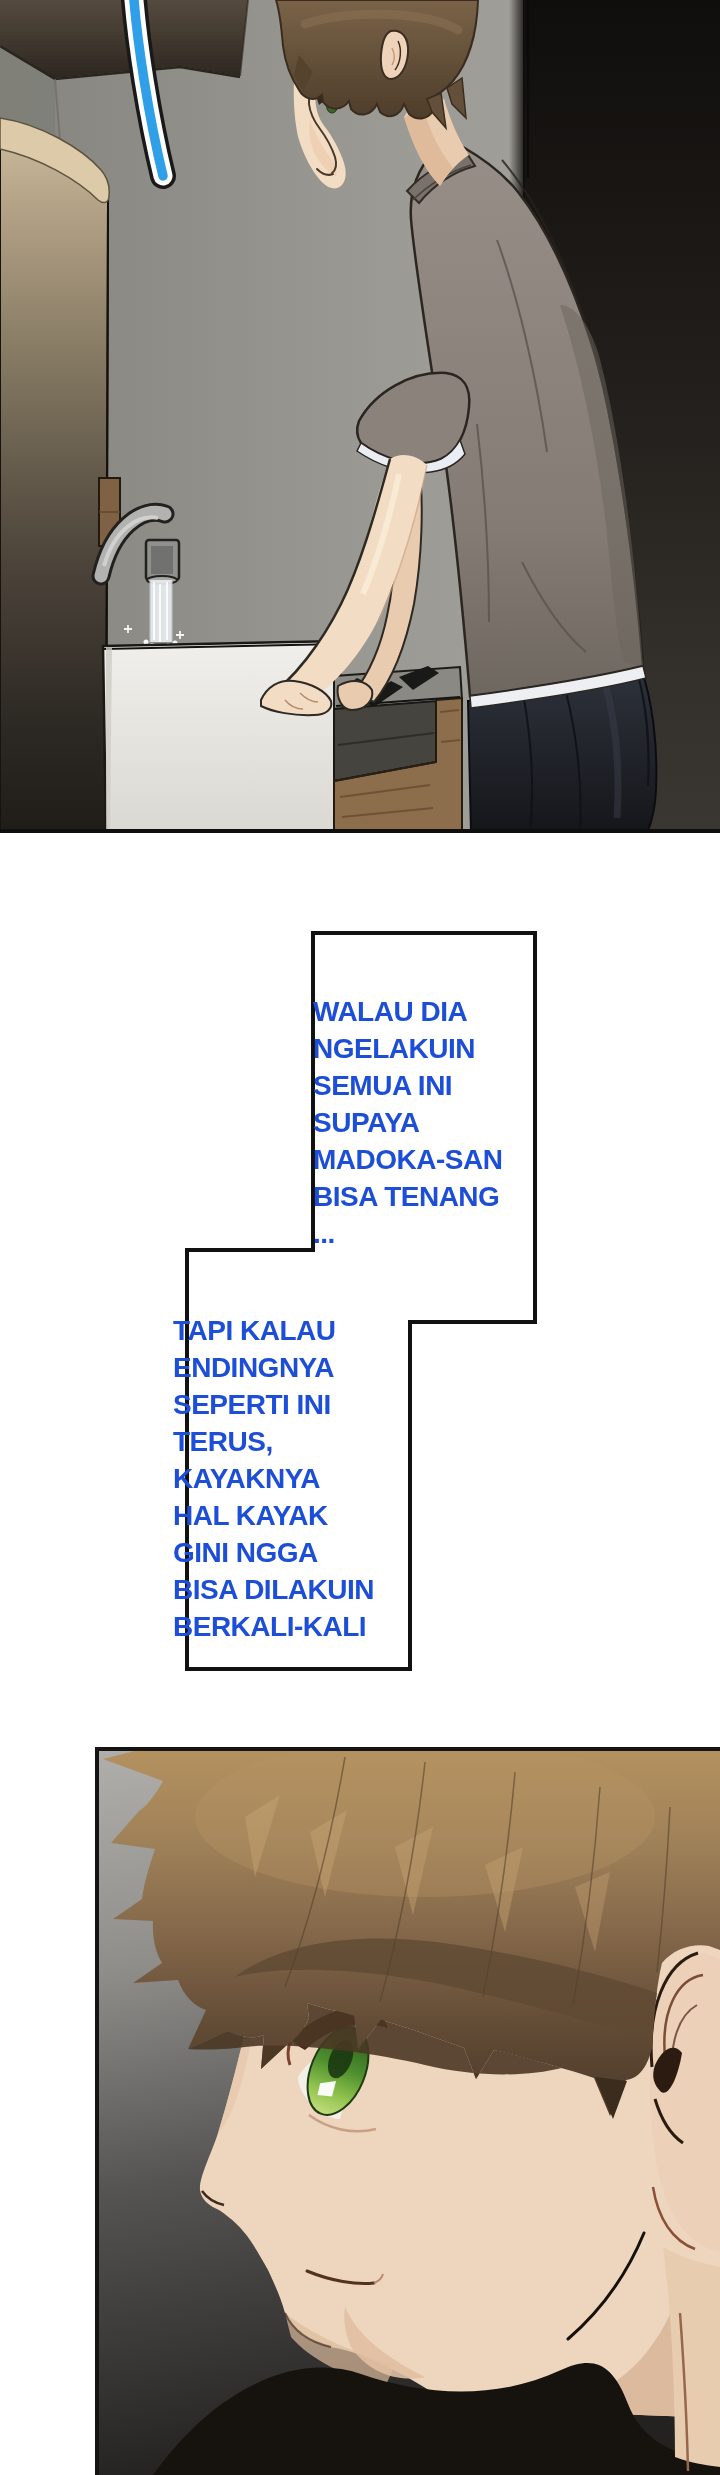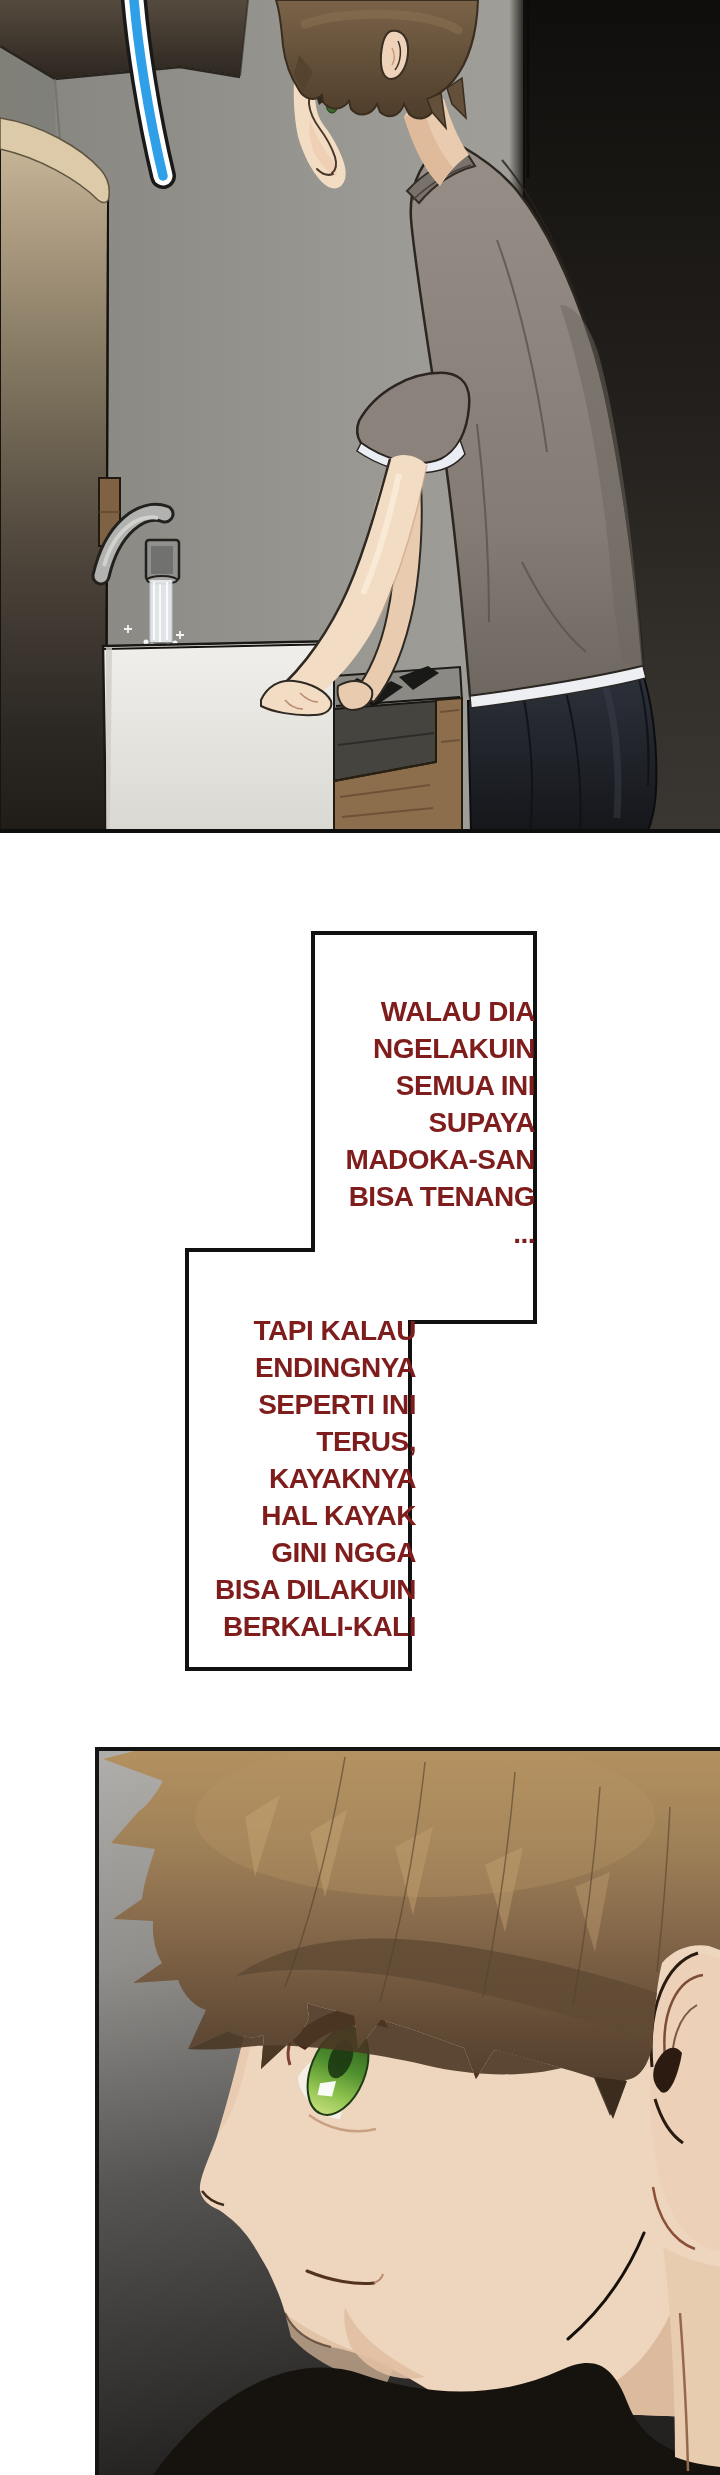--- a/index.html
+++ b/index.html
@@ -4,25 +4,25 @@
 <style>
   html,body{margin:0;padding:0;background:#ffffff;}
   .page{position:relative;width:720px;height:2475px;background:#ffffff;overflow:hidden;
         font-family:"Liberation Sans", sans-serif;}
   .panel{position:absolute;display:block;}
   #panel1{left:0;top:0;width:720px;height:833px;z-index:1;}
   #panel2{left:95px;top:1747px;width:625px;height:728px;z-index:1;}
   #bubble-layer{position:absolute;left:0;top:0;width:720px;height:2475px;z-index:2;pointer-events:none;}
   .bubble-text{
     position:absolute;z-index:3;box-sizing:border-box;
-    color:#7f1d1d;font-weight:700;font-size:28px;line-height:37px;
-    letter-spacing:-0.5px;text-align:right;white-space:pre-line;
+    color:#1d4ed8;font-weight:700;font-size:28px;line-height:37px;
+    letter-spacing:-0.5px;text-align:left;white-space:pre-line;
   }
   #bubble1-text{left:313px;top:933px;width:222px;height:389px;padding-top:60px;}
-  #bubble2-text{left:193px;top:1250px;width:223px;height:419px;padding-top:62px;}
+  #bubble2-text{left:173px;top:1250px;width:223px;height:419px;padding-top:62px;}
 </style>
 </head>
 <body>
 
 <div class="page">
 
   <svg id="panel1" class="panel" viewBox="0 0 720 833">
     <defs>
       <linearGradient id="wallG" x1="0" y1="0" x2="1" y2="0">
         <stop offset="0" stop-color="#85847e"></stop>

